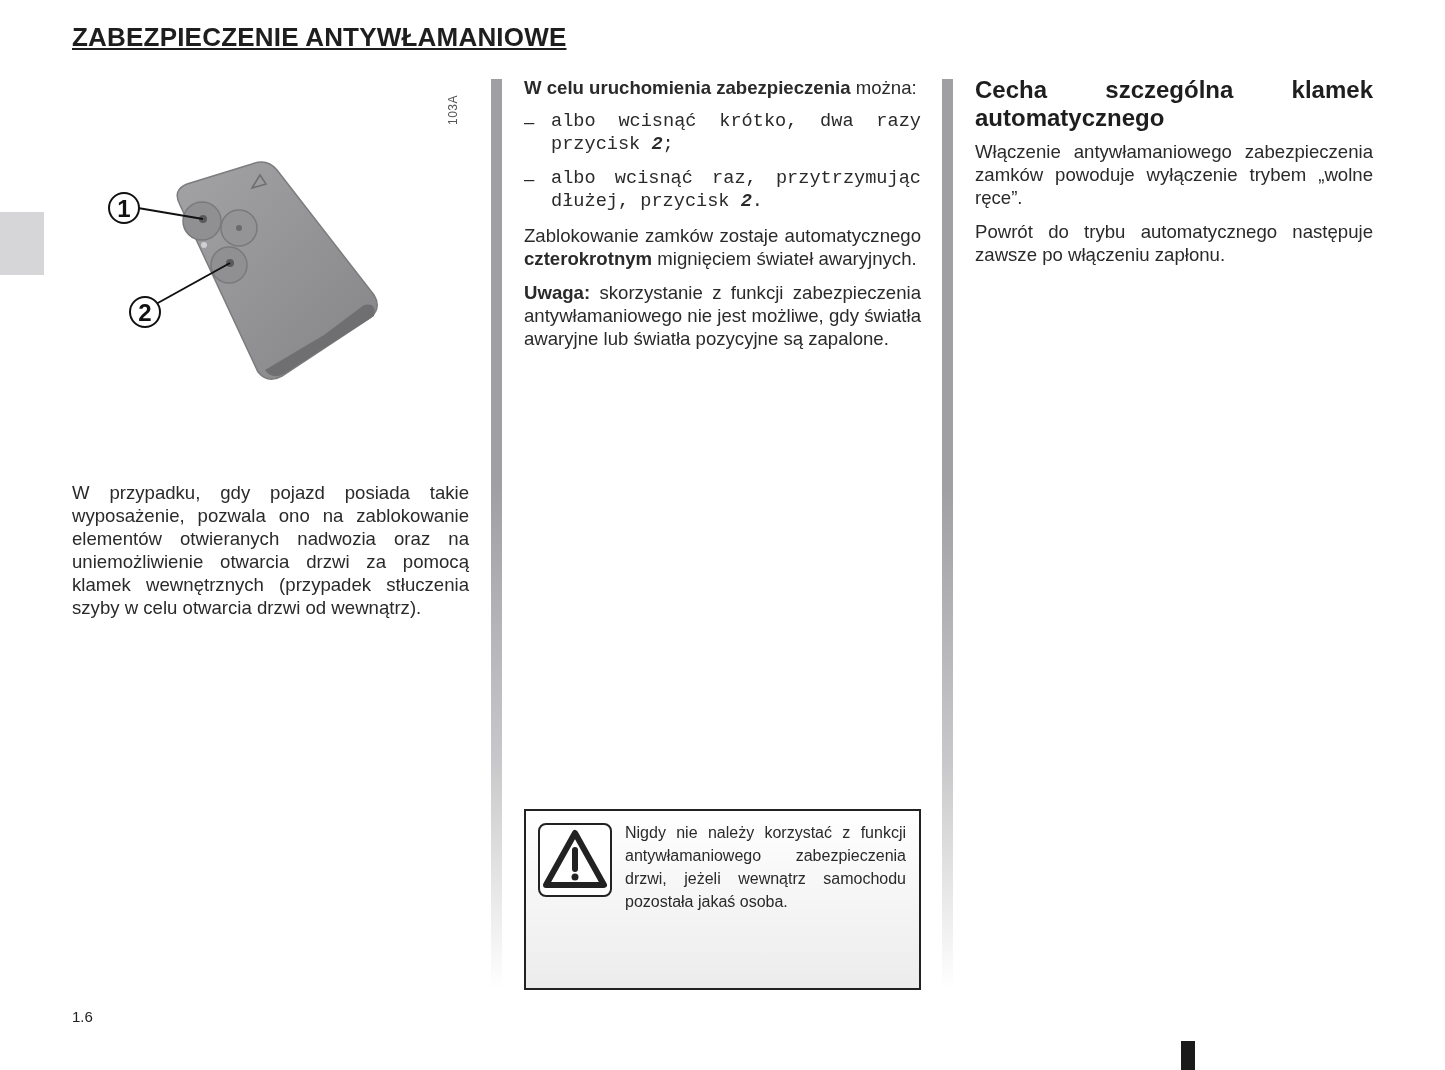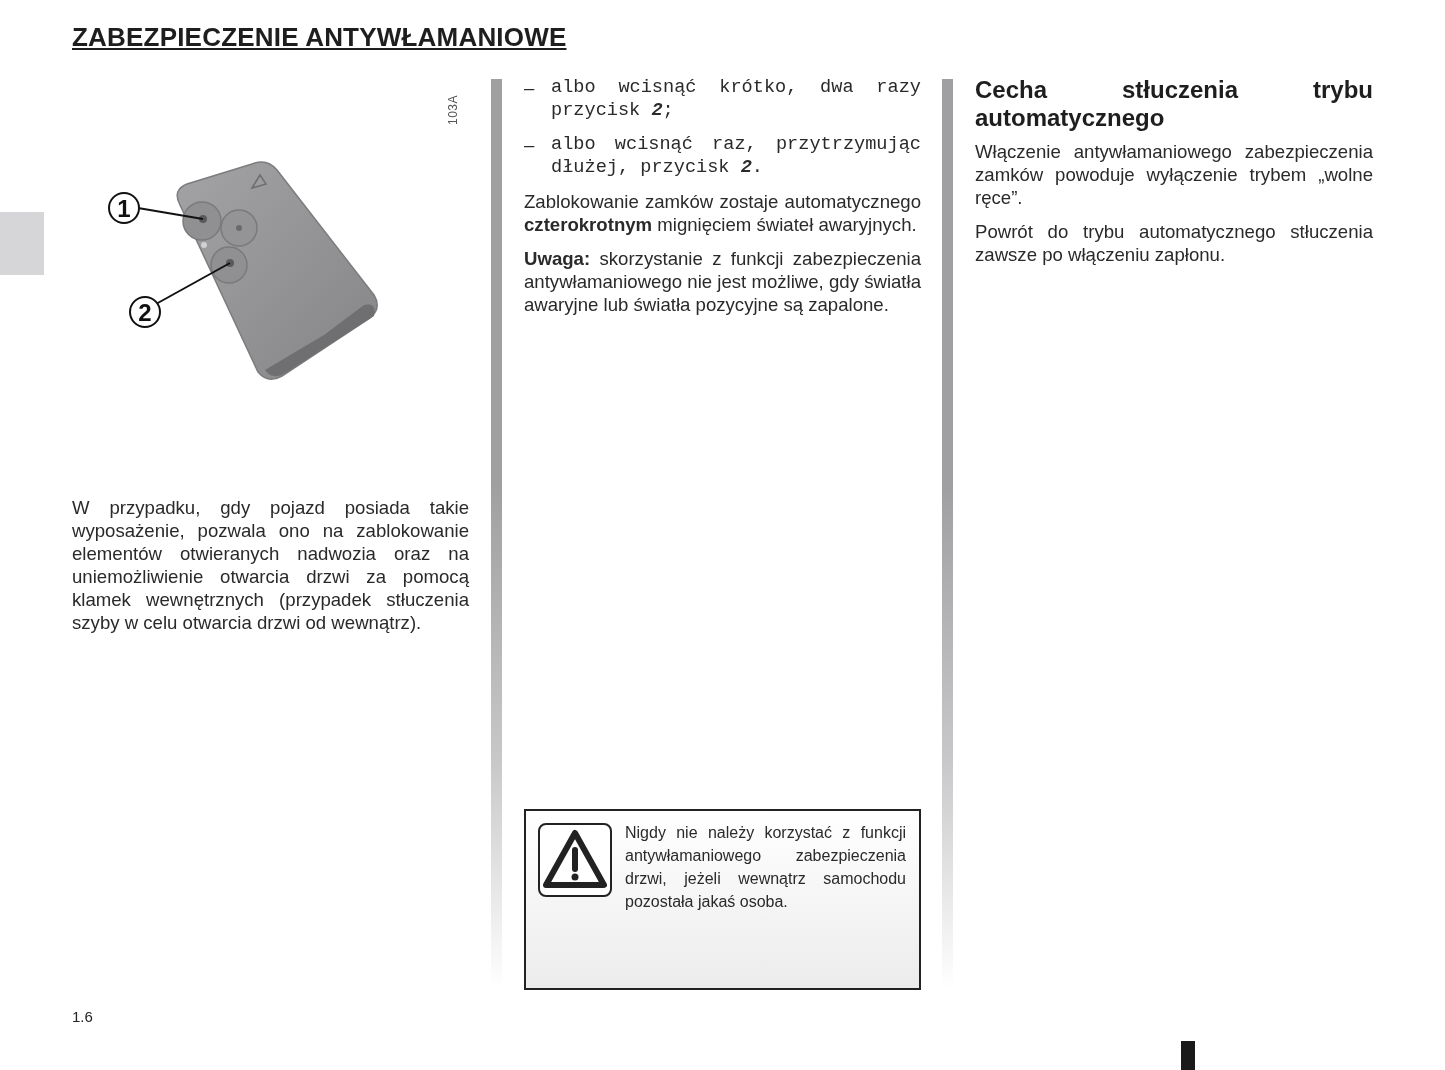--- a/index.html
+++ b/index.html
@@ -25,21 +25,21 @@
     .figure-box { position: absolute; left: 72px; top: 80px; width: 400px; height: 330px; }
     .fig-ref {
       position: absolute; left: 440px; top: 85px;
       font-size: 12px; color: #555; transform: rotate(-90deg); transform-origin: left top;
       top: 125px; left: 446px; letter-spacing: 0.5px;
     }
     .text {
       font-size: 18.6px; line-height: 23px; text-align: justify; color: #2a2a2a;
     }
     .text p { margin: 0 0 11px 0; }
-    .left-text { position: absolute; left: 72px; top: 496px; width: 397px; }
+    .left-text { position: absolute; left: 72px; top: 481px; width: 397px; }
     .mid-col { position: absolute; left: 524px; top: 76px; width: 397px; }
     .right-col { position: absolute; left: 975px; top: 76px; width: 398px; }
     .bullet { display: flex; margin: 0 0 11px 0; }
     .bullet .dash { width: 27px; flex: none; }
     .bullet .btxt { flex: 1; text-align: justify; font-family: Liberation Mono, monospace; }
     .sub-heading {
       font-size: 24px; font-weight: bold; line-height: 28px; margin: 0 0 8px 0; color: #1e1e1e;
     }
     .warning-box {
       position: absolute; left: 524px; top: 809px; width: 393px; height: 177px;
@@ -100,20 +100,21 @@
     <text x="73" y="241" text-anchor="middle" font-size="24" font-weight="bold" font-family="Liberation Sans, sans-serif" fill="#111">2</text>
   </svg>
 </div>
 <div class="fig-ref">103A</div>
 
 <div class="left-text text">
   <p>W przypadku, gdy pojazd posiada takie wyposażenie, pozwala ono na zablokowanie elementów otwieranych nadwozia oraz na uniemożliwienie otwarcia drzwi za pomocą klamek wewnętrznych (przypadek stłuczenia szyby w celu otwarcia drzwi od wewnątrz).</p>
 </div>
 
 <div class="mid-col text">
+  <p><b>W celu uruchomienia zabezpieczenia</b><span> można:</span></p>
   <div class="bullet">
     <span class="dash">–</span>
     <span class="btxt"><span>albo wcisnąć krótko, dwa razy przycisk </span><i><b>2</b></i><span>;</span></span>
   </div>
   <div class="bullet">
     <span class="dash">–</span>
     <span class="btxt"><span>albo wcisnąć raz, przytrzymując dłużej, przycisk </span><i><b>2</b></i><span>.</span></span>
   </div>
   <p><span>Zablokowanie zamków zostaje automatycznego </span><b>czterokrotnym</b><span> mignięciem świateł awaryjnych.</span></p>
   <p><b>Uwaga:</b><span> skorzystanie z funkcji zabezpieczenia antywłamaniowego nie jest możliwe, gdy światła awaryjne lub światła pozycyjne są zapalone.</span></p>
@@ -127,19 +128,19 @@
       <circle cx="35" cy="52" r="3.5" fill="#222"></circle>
     </svg>
   </div>
   <div class="warning-text">
     <span class="float-spacer"></span>
     <span>Nigdy nie należy korzystać z funkcji antywłamaniowego zabezpieczenia drzwi, jeżeli wewnątrz samochodu pozostała jakaś osoba.</span>
   </div>
 </div>
 
 <div class="right-col text">
-  <h2 class="sub-heading">Cecha stłuczenia trybu automatycznego</h2>
+  <h2 class="sub-heading">Cecha szczególna klamek automatycznego</h2>
   <p>Włączenie antywłamaniowego zabezpieczenia zamków powoduje wyłączenie trybem „wolne ręce”.</p>
-  <p>Powrót do trybu automatycznego stłuczenia zawsze po włączeniu zapłonu.</p>
+  <p>Powrót do trybu automatycznego następuje zawsze po włączeniu zapłonu.</p>
 </div>
 
 <div class="page-number">1.6</div>
 <div class="page-marker"></div>
 
 </body></html>

